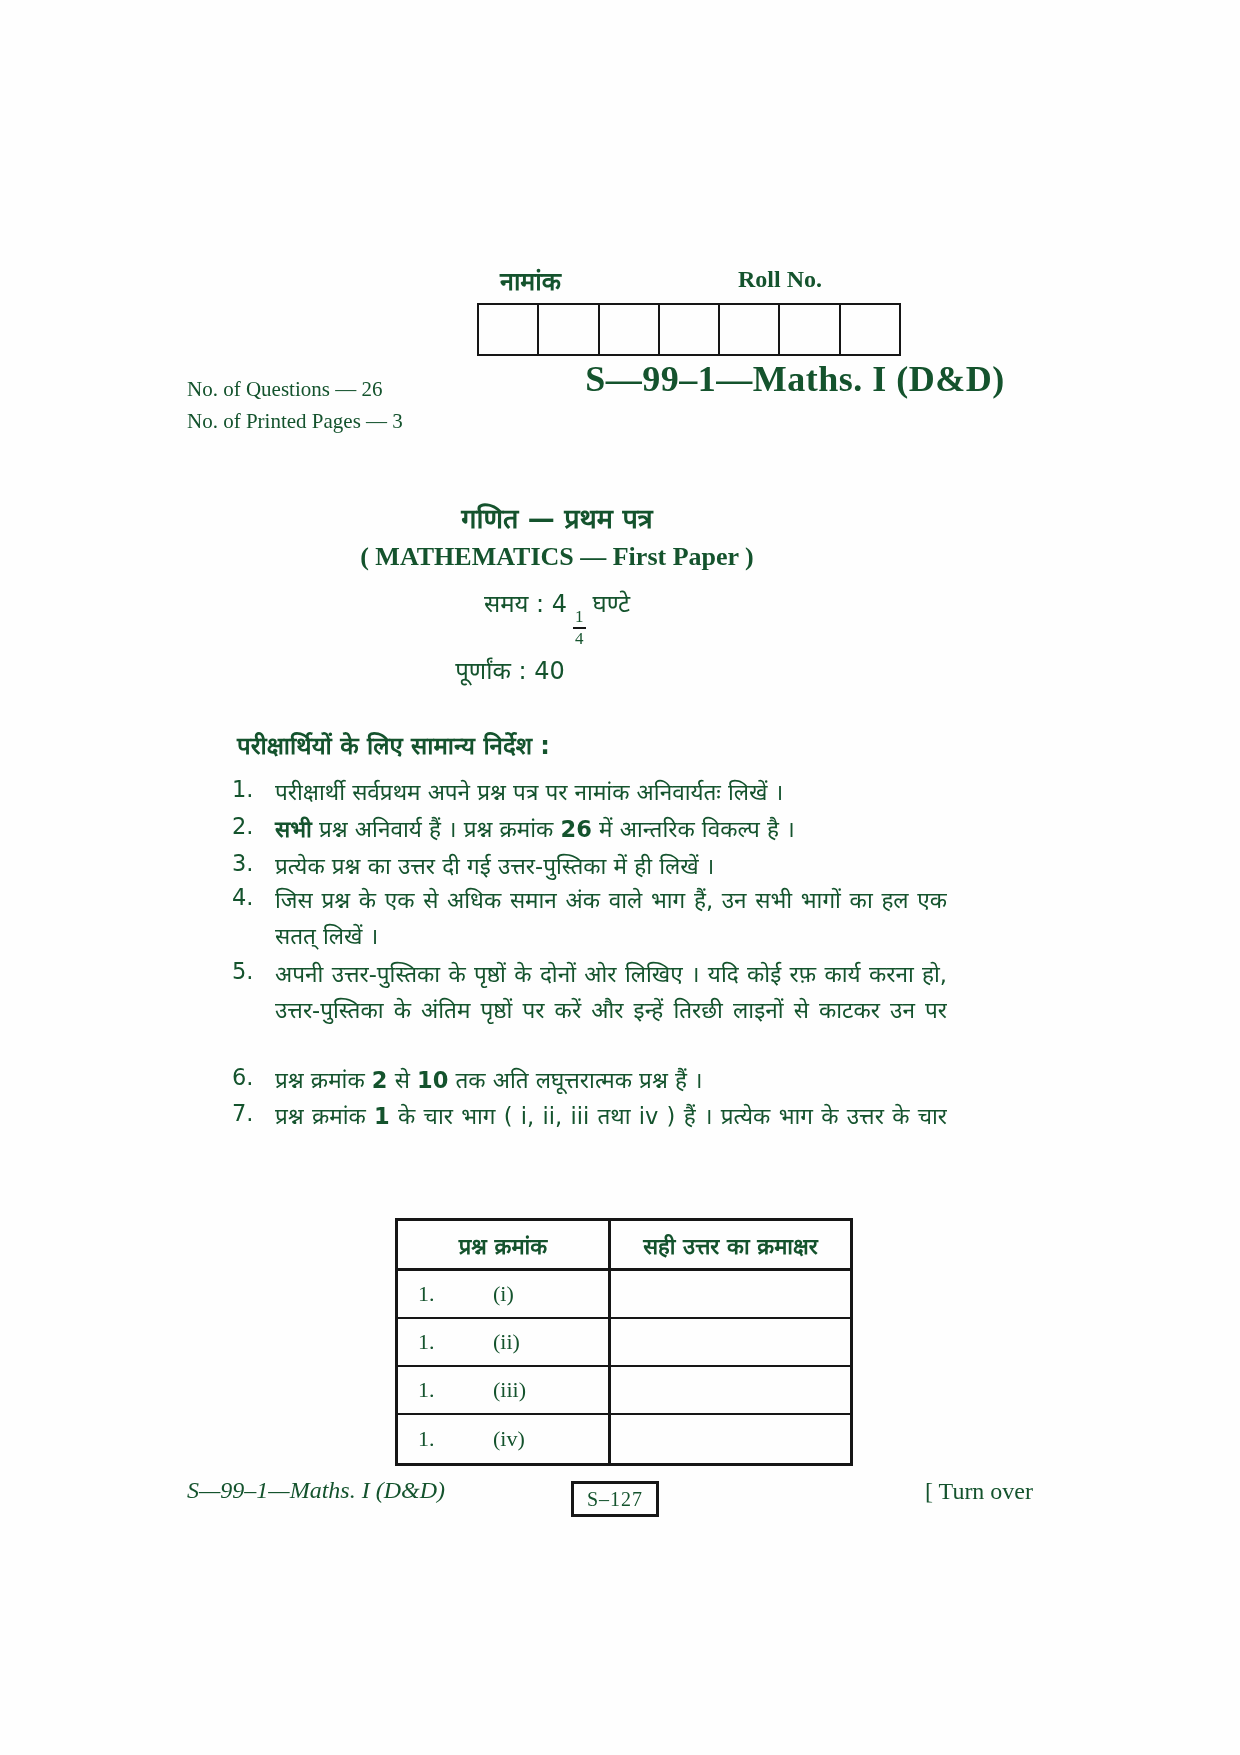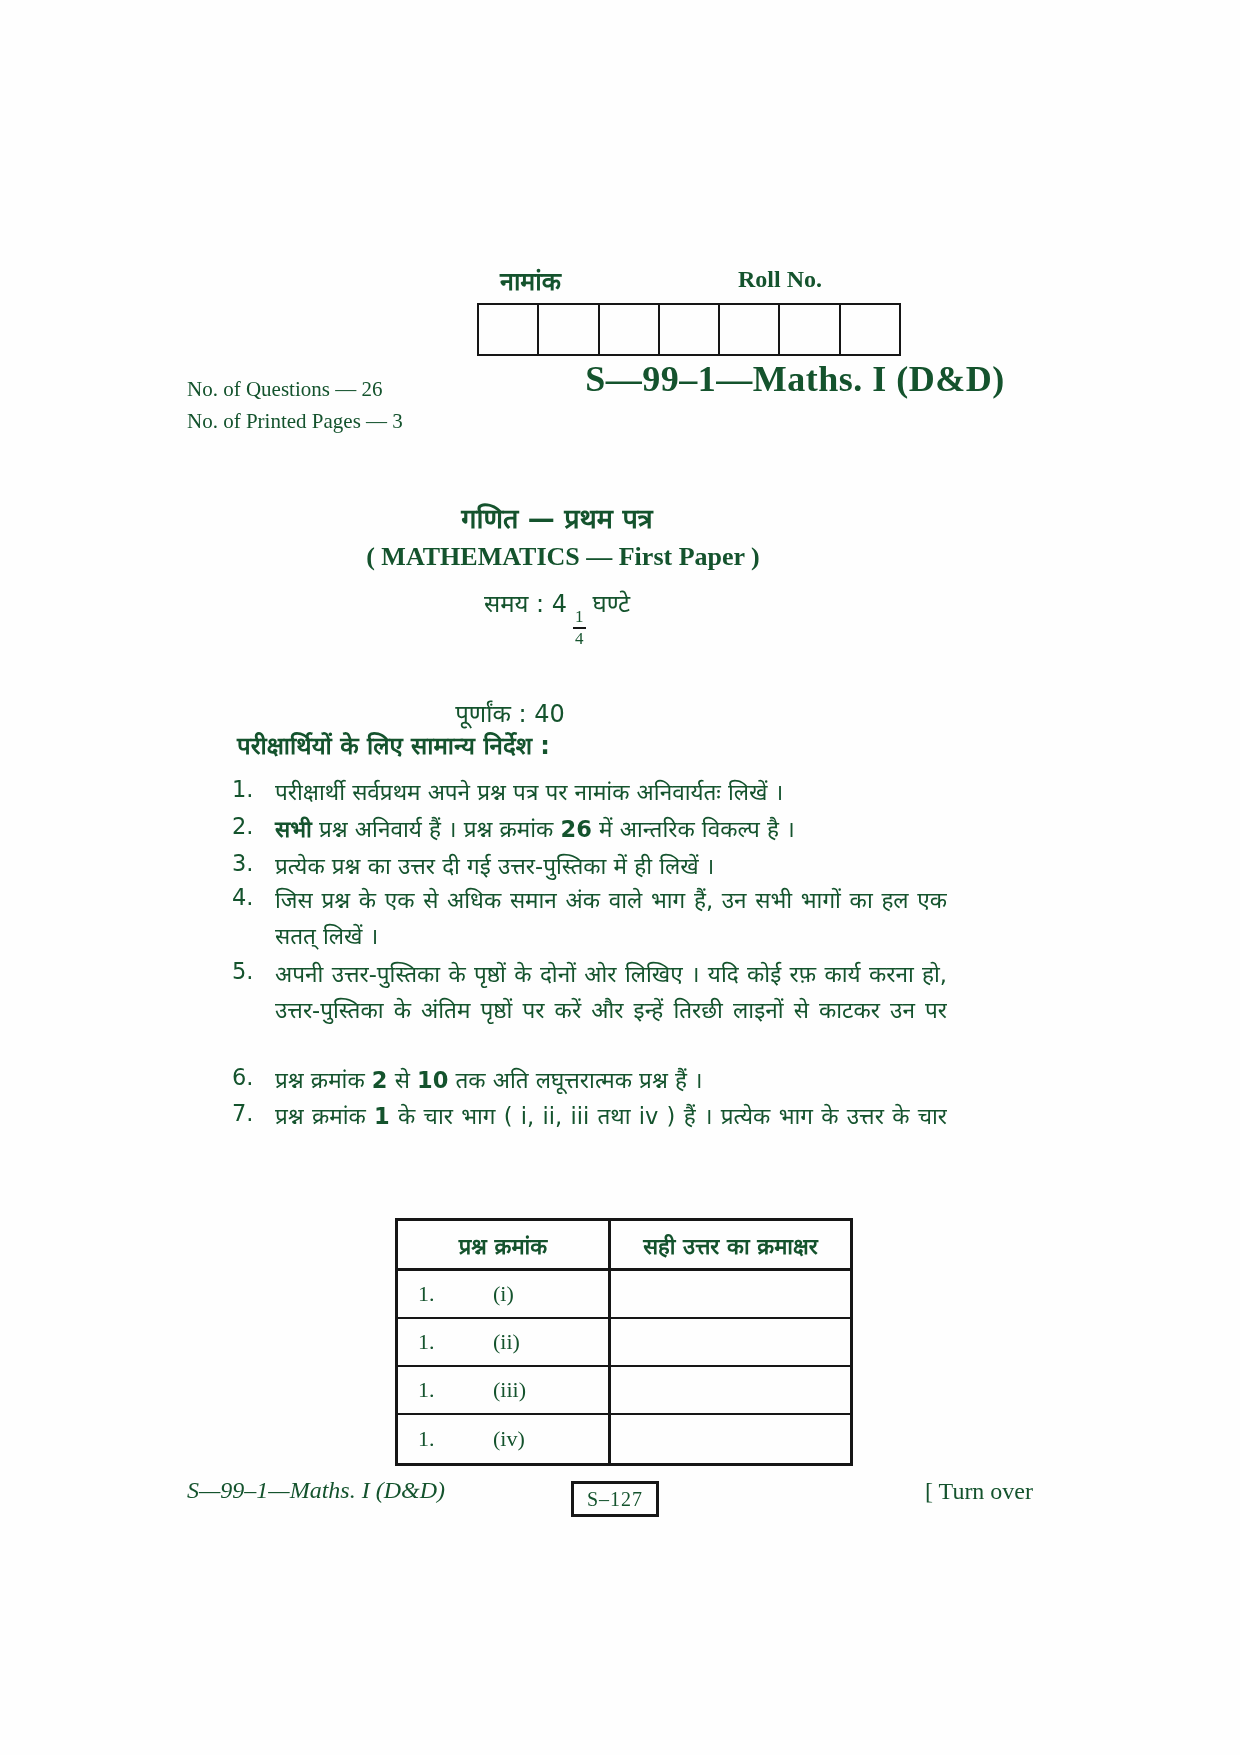--- a/index.html
+++ b/index.html
@@ -19,23 +19,23 @@
 
   
   .meta1{left:187px;top:377px;font-size:21px;font-family:"Liberation Serif",serif;}
   .meta2{left:187px;top:409px;font-size:21px;font-family:"Liberation Serif",serif;}
   .paper-code-top{left:560px;top:358px;width:470px;text-align:center;font-size:36px;font-weight:bold;font-family:"Liberation Serif",serif;letter-spacing:.5px;}
 
   
   .cwrap{left:0;width:1114px;text-align:center;}
   .t-exam{top:450px;font-size:29px;font-weight:bold;}
   .t-sub-hi{top:499px;font-size:27px;font-weight:bold;}
-  .t-sub-en{top:542px;font-size:26px;font-weight:bold;font-family:"Liberation Serif",serif;padding-left:6px;}
+  .t-sub-en{top:542px;font-size:26px;font-weight:bold;font-family:"Liberation Serif",serif;}
   .t-time{top:586px;font-size:24px;}
-  .t-marks{top:653px;width:1020px;font-size:24px;margin-top:43px;}
+  .t-marks{top:653px;width:1020px;font-size:24px;}
 
   .frac{display:inline-flex;flex-direction:column;text-align:center;font-size:17px;line-height:1.15;vertical-align:-10px;margin:0 7px 0 6px;font-family:"Liberation Serif",serif;}
   .frac .fd{border-top:2px solid #161616;padding:0 2px;}
 
   
   .instr-head{left:237px;top:728px;font-size:24px;font-weight:bold;}
   .item{left:232px;width:716px;font-size:22.5px;}
   .inum{position:absolute;left:0;top:0;}
   .ilines{margin-left:43px;}
   .iline{height:36px;line-height:33px;width:672px;white-space:nowrap;}

